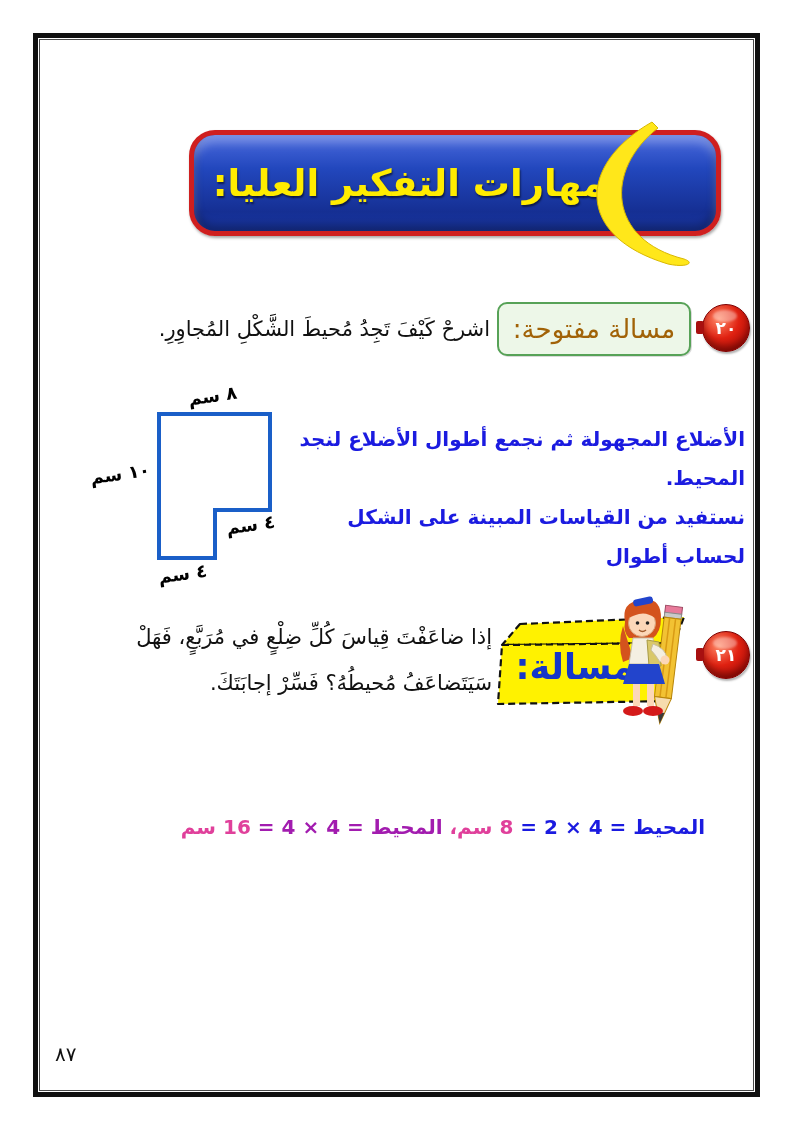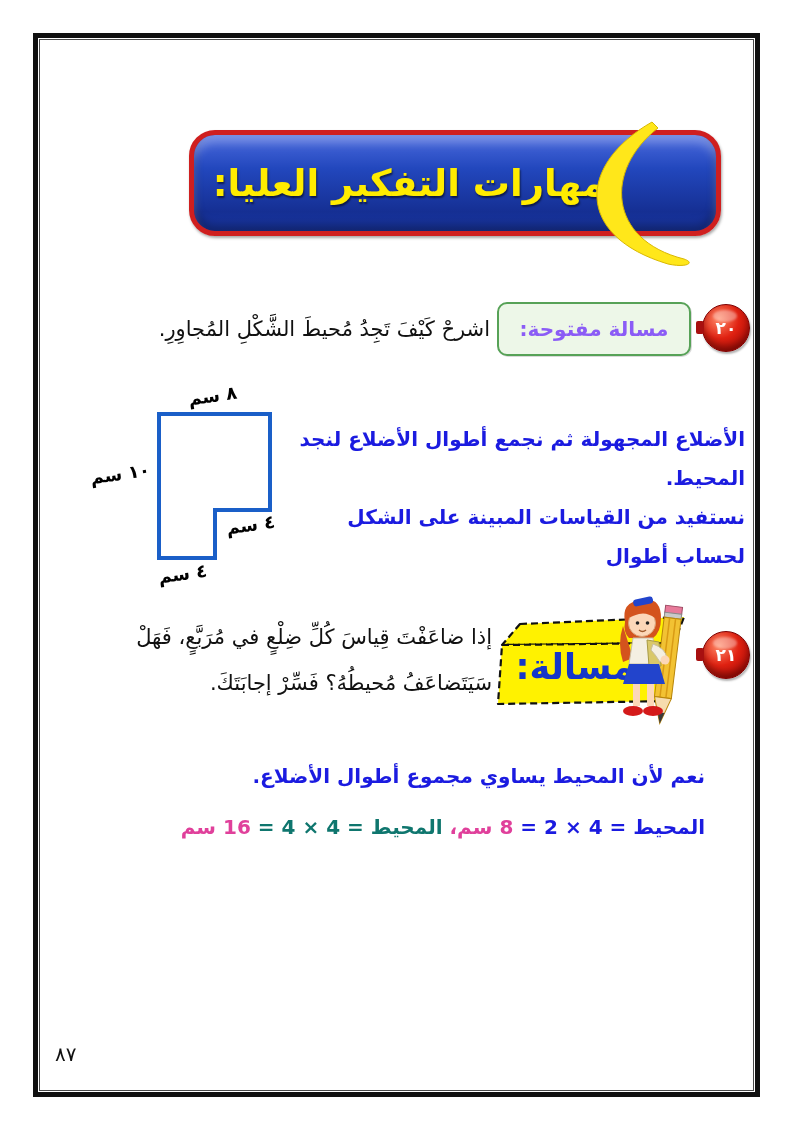--- a/index.html
+++ b/index.html
@@ -52,21 +52,21 @@
     border-radius:50%;background:rgba(255,255,255,.35);filter:blur(1px);
   }
   .badge .tab{
     position:absolute;left:-7px;top:16px;width:8px;height:13px;background:#a81010;border-radius:2px;
   }
   
   .tag-open{
     position:absolute;left:497px;top:302px;width:194px;height:54px;box-sizing:border-box;
     background:#edf7e8;border:2px solid #57a257;border-radius:10px;
     display:flex;align-items:center;justify-content:center;
-    color:#8b5cf6;font-size:20px;font-weight:bold;direction:rtl;white-space:nowrap;
+    color:#a16207;font-size:26px;font-weight:normal;direction:rtl;white-space:nowrap;
     box-shadow:1px 1px 0 rgba(0,0,0,.15);
   }
   .q20-question{
     position:absolute;left:138px;top:308px;width:352px;
     direction:rtl;text-align:right;color:#111;font-size:21px;line-height:42px;
   }
   .figure{position:absolute;left:85px;top:383px;width:220px;height:215px;}
   .fig-label{
     position:absolute;color:#000;font-size:18px;font-weight:600;
     direction:rtl;white-space:nowrap;transform:rotate(-8deg);
@@ -179,19 +179,18 @@
       <path d="M50,52 Q62,56 64,66 L57,70 Q52,62 48,58 Z" fill="#f4efe2" stroke="#c9bfa3" stroke-width="1"></path>
       <circle cx="62" cy="68" r="4.5" fill="#fcd7b8"></circle>
     </g>
   </svg>
 
   <div class="q21-question">
     <span style="display:block">إذا ضاعَفْتَ قِياسَ كُلِّ ضِلْعٍ في مُرَبَّعٍ، فَهَلْ</span>
     <span style="display:block">سَيَتَضاعَفُ مُحيطُهُ؟ فَسِّرْ إجابَتَكَ.</span>
   </div>
 
-  <div class="q21-answer">نعم لأن المحيط يساوي مجموع أطوال الأضلاع.</div>
 
-  <div class="q21-equation"><span style="color: rgb(27, 27, 224);">المحيط = 4 × 2 = </span><span style="color: rgb(224, 64, 155);">8 سم، </span><span style="color: #0f766e;">المحيط = 4 × 4 = </span><span style="color: rgb(224, 64, 155);">16 سم</span></div>
+  <div class="q21-equation"><span style="color: rgb(27, 27, 224);">المحيط = 4 × 2 = </span><span style="color: rgb(224, 64, 155);">8 سم، </span><span style="color: #a21caf;">المحيط = 4 × 4 = </span><span style="color: rgb(224, 64, 155);">16 سم</span></div>
 
   <div class="page-number">٨٧</div>
 
 </div>
 
 </body></html>

